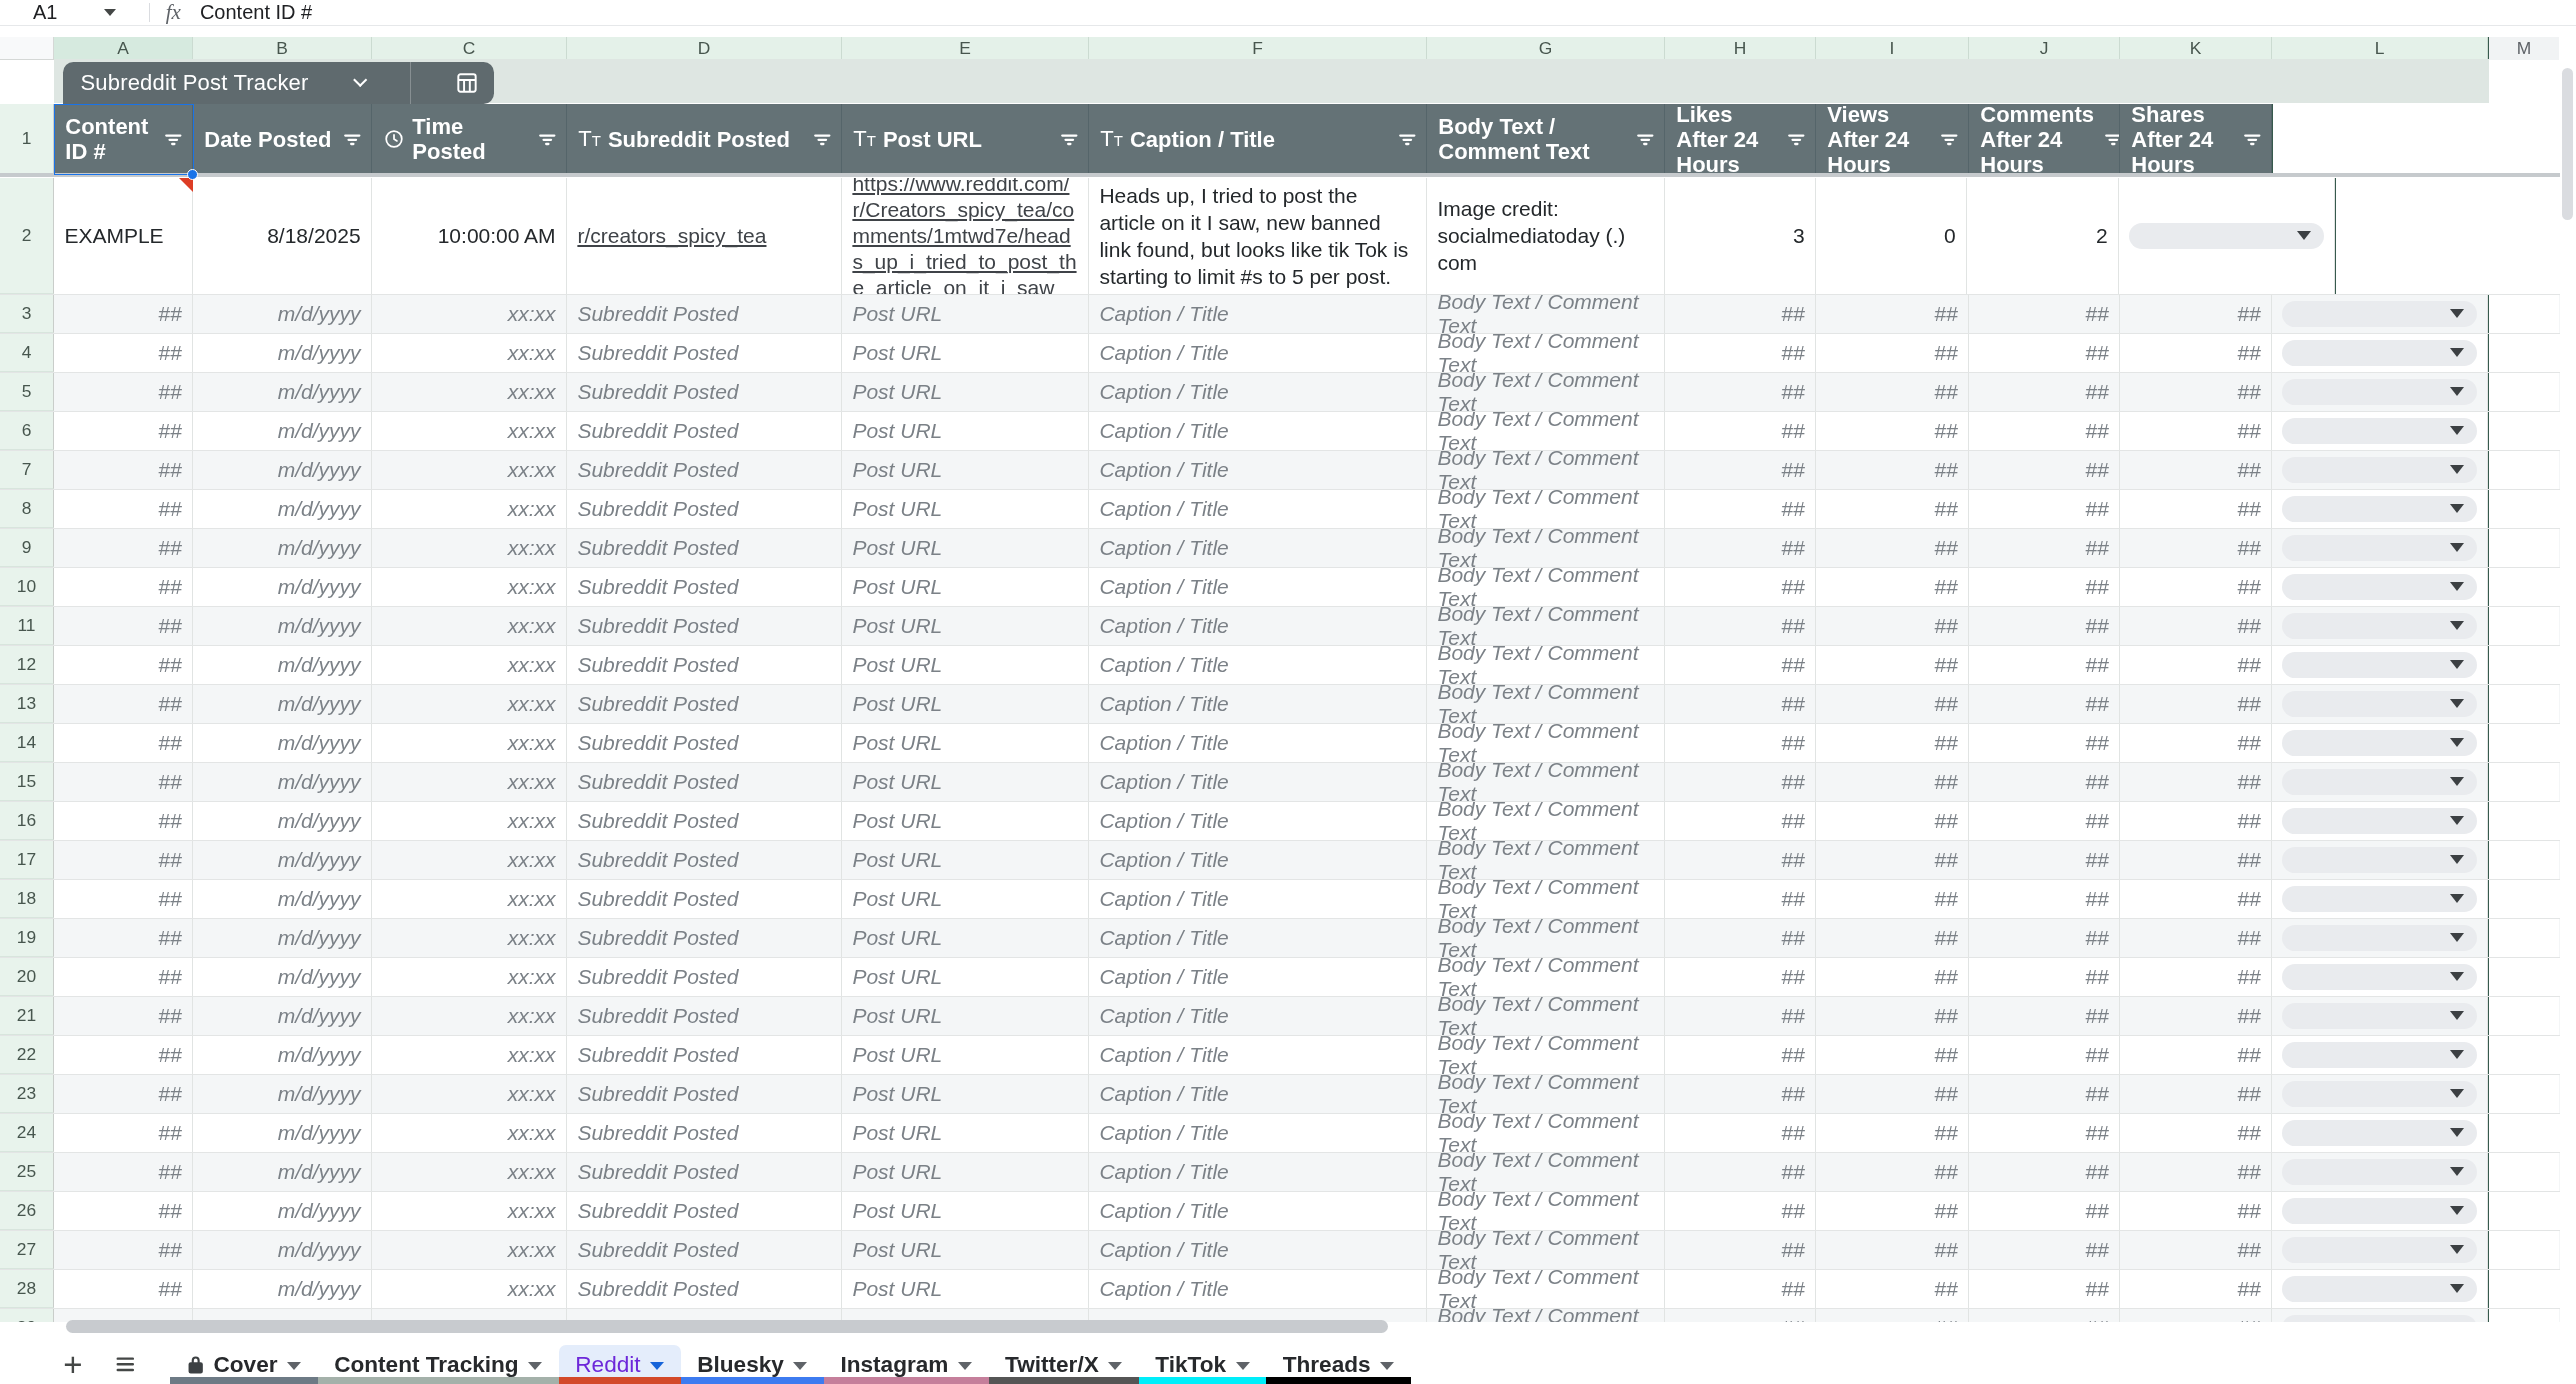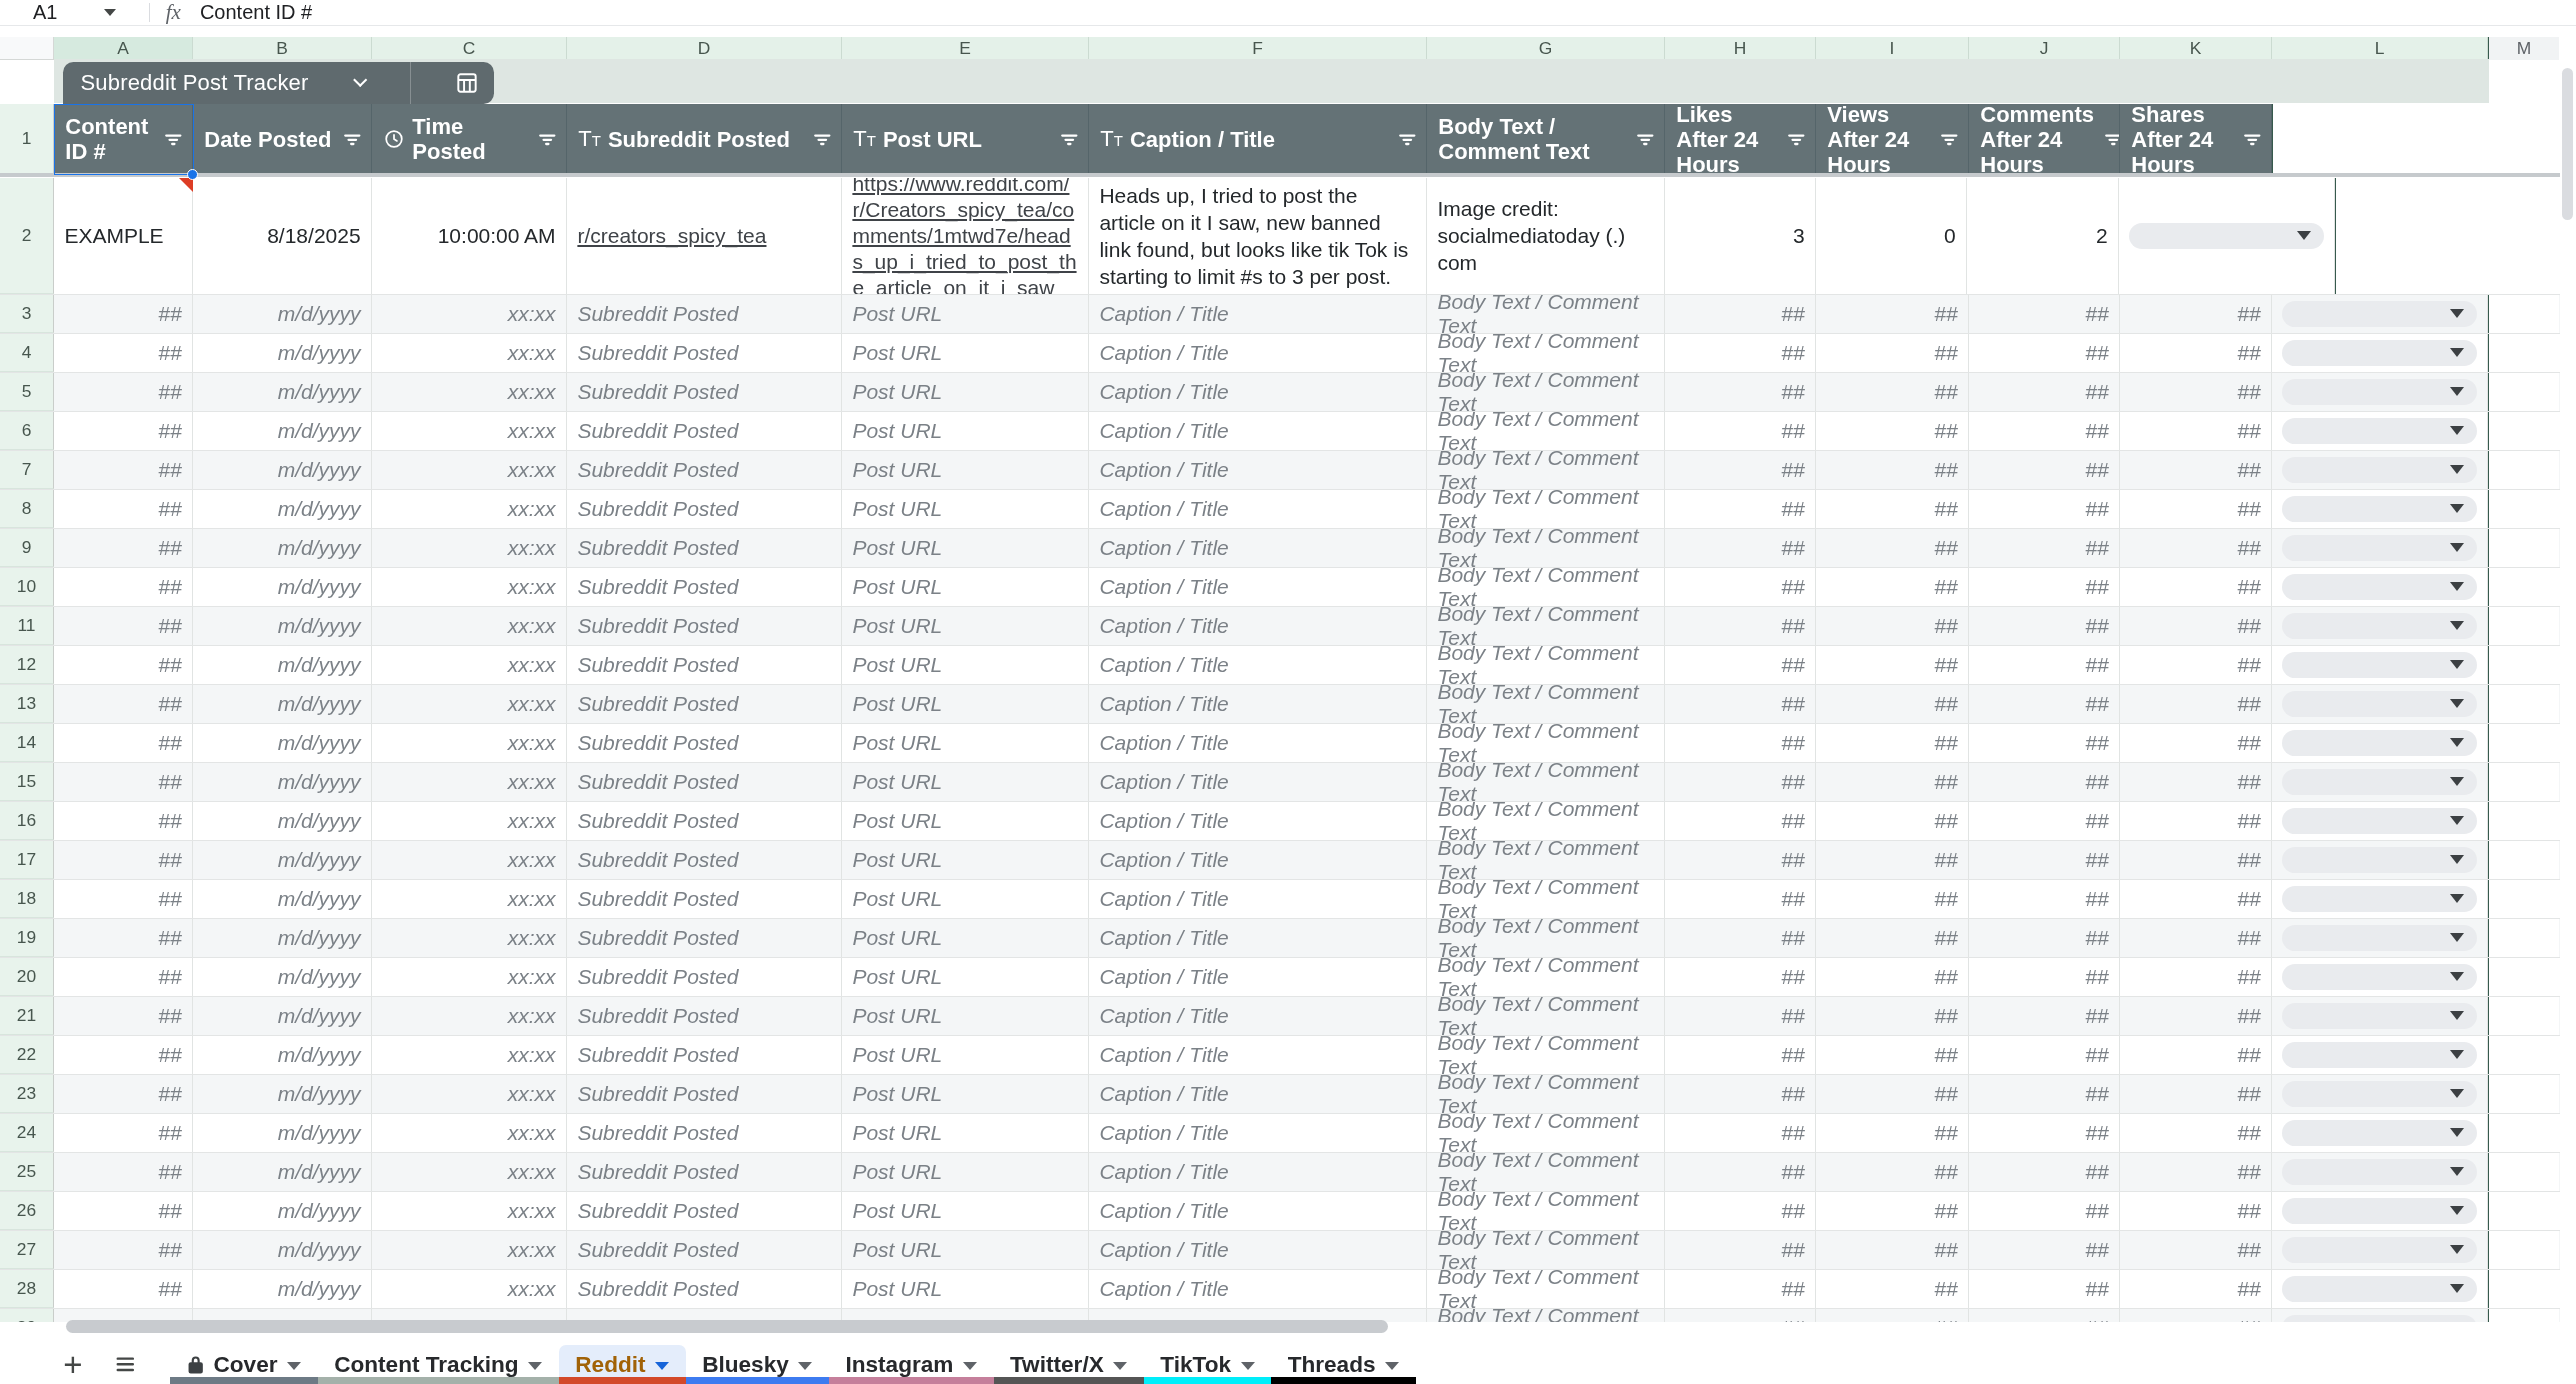--- a/index.html
+++ b/index.html
@@ -86,21 +86,21 @@
   .tabbar{position:absolute;left:0;top:1345px;width:2576px;height:39px;background:#fff;display:flex;align-items:center;}
   .tb-btn{display:flex;align-items:center;justify-content:center;width:38px;height:35px;cursor:pointer;}
   .plus-btn{margin-left:54px;font-size:33px;color:#444746;font-weight:400;line-height:1;}
   .menu-btn{margin-left:14px;margin-right:26px;}
   #tabs{display:flex;align-items:center;height:100%;}
   .tab{position:relative;height:39px;display:flex;align-items:center;gap:9.6px;padding:0 16.5px;cursor:pointer;}
   .tab-label{font-size:22.6px;color:#27292c;font-weight:700;white-space:nowrap;}
   .tab-chevron{width:0;height:0;border-left:7px solid transparent;border-right:7px solid transparent;
     border-top:8.7px solid #5f6368;margin-top:2.6px;}
   .tab.active{background:#e4edfb;border-radius:7px 7px 0 0;}
-  .tab.active .tab-label{color:#a16207;font-weight:700;}
+  .tab.active .tab-label{color:#6d28d9;font-weight:400;}
   .tab.active .tab-chevron{border-top-color:#1664d9;}
   .tab-color-bar{position:absolute;left:0;bottom:0;width:100%;height:7px;}
   .lock-wrap{display:flex;align-items:center;}
 </style>
 </head>
 <body>
 
 <div class="formula-bar">
   <div class="name-box">
     <span class="ref">A1</span>
@@ -259,21 +259,21 @@
     <div class="rn">2</div>
     <div class="cell cA">EXAMPLE</div>
     <div class="cell cB ta-r">8/18/2025</div>
     <div class="cell cC ta-r">10:00:00 AM</div>
     <div class="cell cD">
         <span class="link">r/creators_spicy_tea</span>
       </div>
     <div class="cell cE url-cell">
         <span class="link wrap">https://www.reddit.com/r/Creators_spicy_tea/comments/1mtwd7e/heads_up_i_tried_to_post_the_article_on_it_i_saw</span>
       </div>
-    <div class="cell cF" style="line-height:27px;">Heads up, I tried to post the article on it I saw, new banned link found, but looks like tik Tok is starting to limit #s to 3 per post.</div>
+    <div class="cell cF" style="line-height:27px;">Heads up, I tried to post the article on it I saw, new banned link found, but looks like tik Tok is starting to limit #s to 5 per post.</div>
     <div class="cell cG" style="line-height:27px;">Image credit: socialmediatoday (.) com</div>
     <div class="cell cH ta-r">3</div>
     <div class="cell cJ ta-r">0</div>
     <div class="cell cK ta-r">2</div>
     <div class="cell cL" style="padding:5.2px;">
       <div class="pill">
           <span class="pill-arrow"></span>
         </div>
     </div>
     <div class="cell cM"></div>

